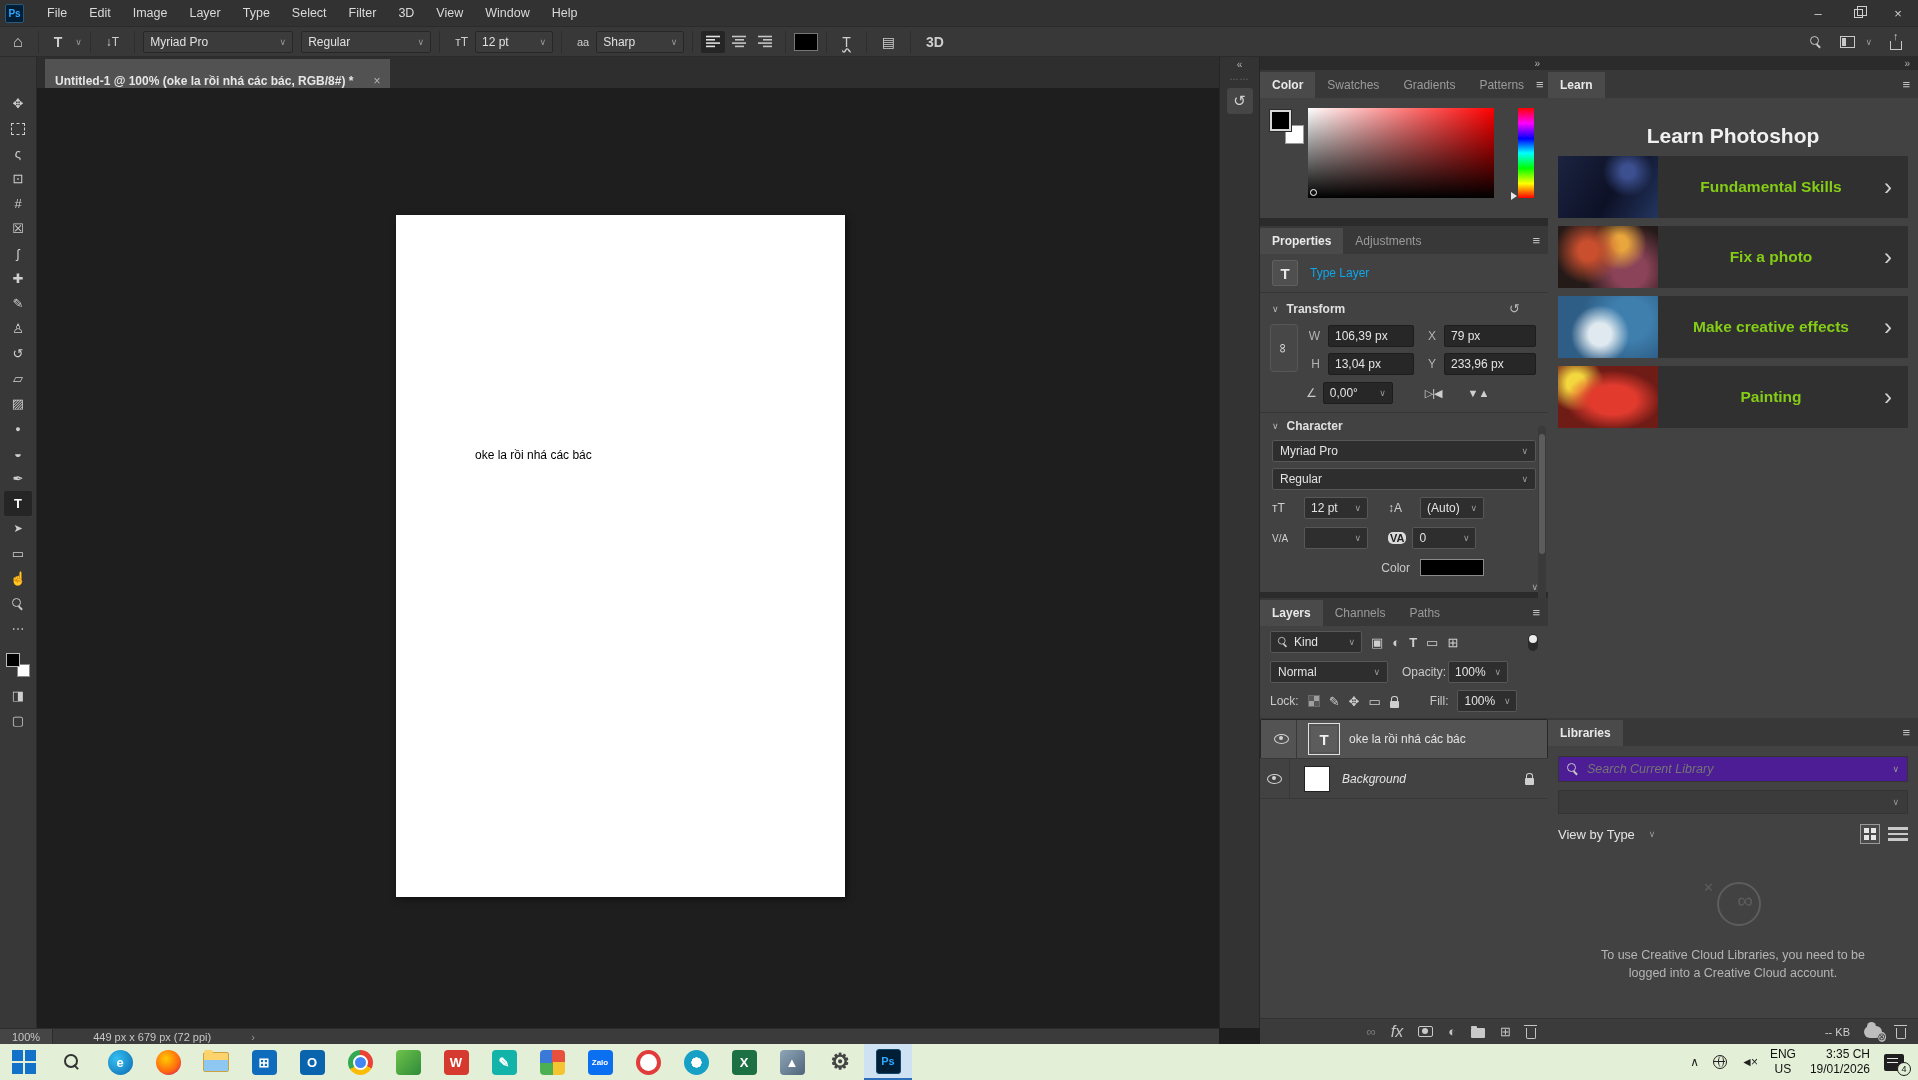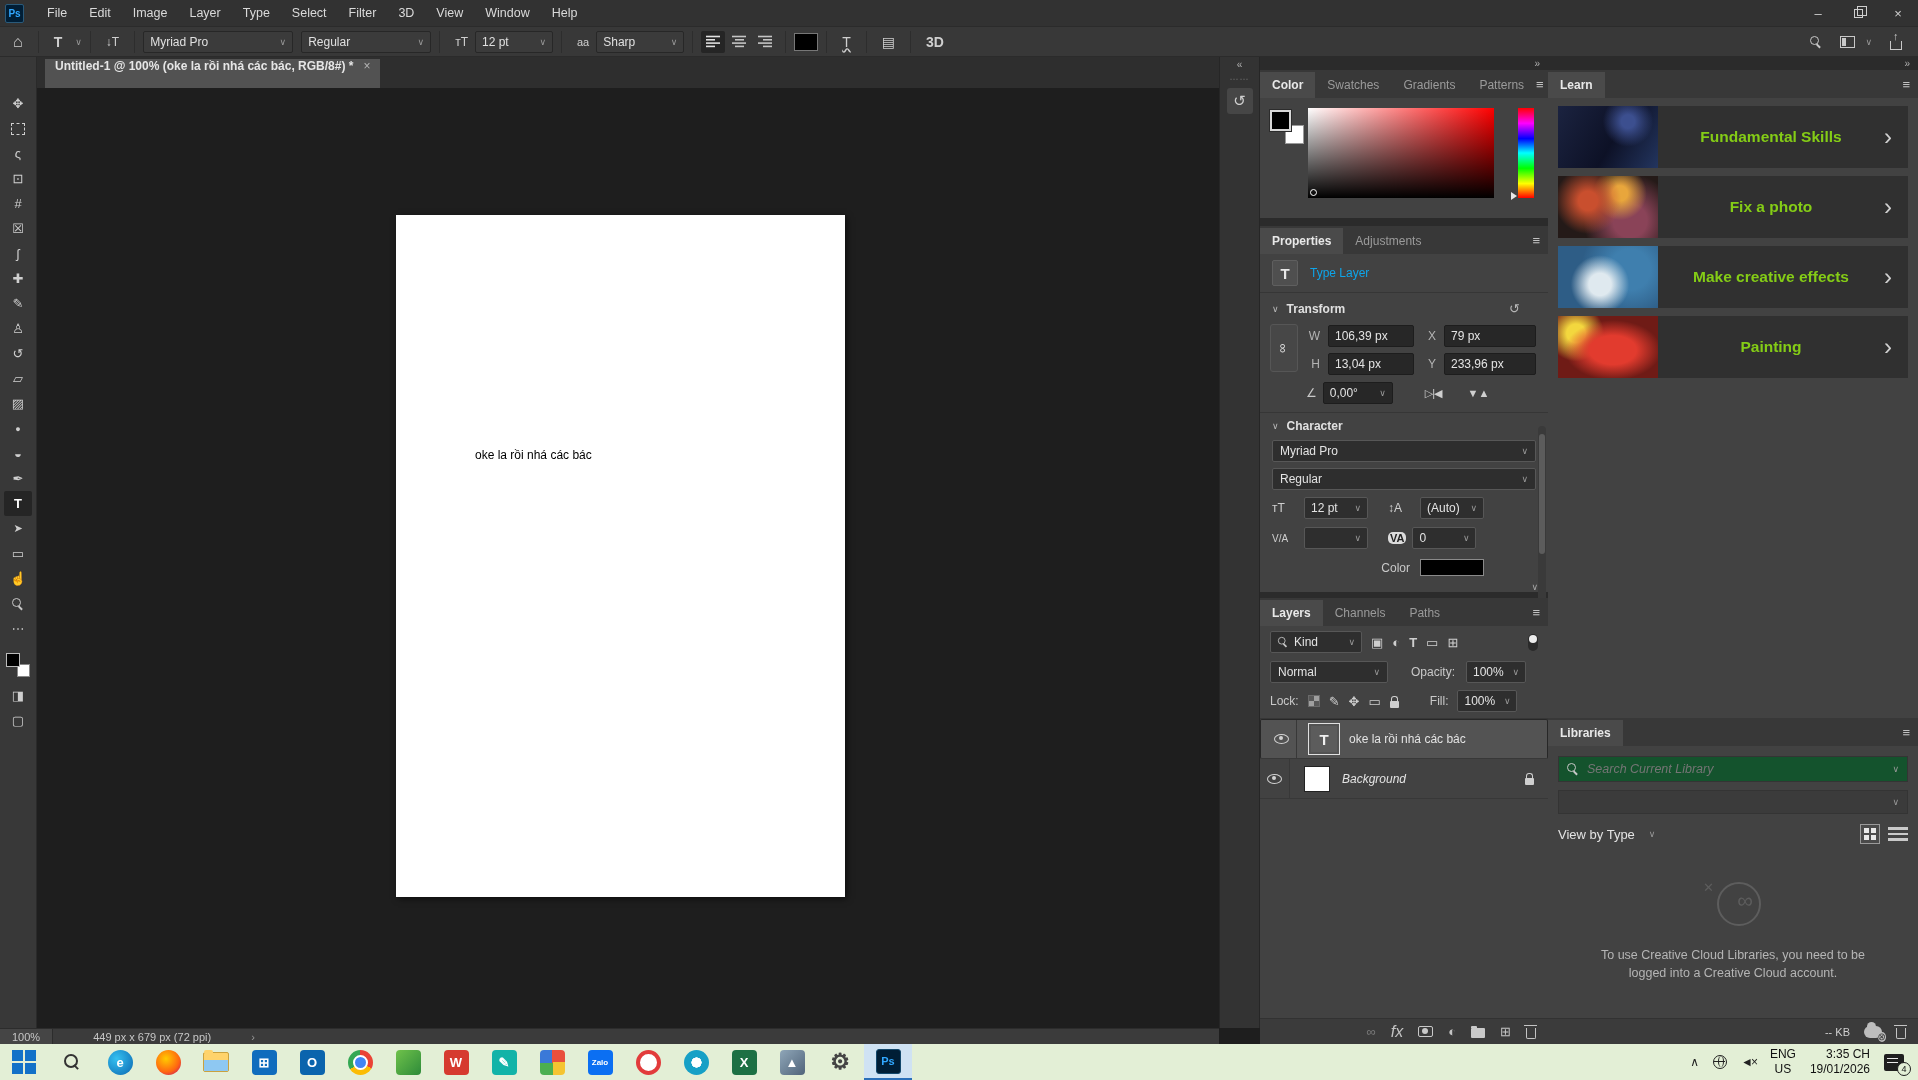--- a/index.html
+++ b/index.html
@@ -30,21 +30,21 @@
   .mag { display:inline-block; width:12px; height:12px; position:relative; flex:none; }
   .mag::before { content:''; position:absolute; width:7px; height:7px; border:1.5px solid #c8c8c8; border-radius:50%; left:0; top:0; }
   .mag::after { content:''; position:absolute; width:5px; height:1.5px; background:#c8c8c8; transform:rotate(45deg); left:6px; top:9px; }
   .wsic { width:15px; height:12px; border:1.2px solid #c8c8c8; position:relative; display:inline-block; }
   .wsic::before { content:''; position:absolute; left:1px; top:1px; width:4px; height:8px; background:#c8c8c8; }
   .shareic { position:relative; width:12px; height:9px; border:1.2px solid #c8c8c8; border-top:none; margin-top:7px; display:inline-block; }
   .shareic::before { content:'↑'; position:absolute; left:2px; top:-11px; font-size:11px; color:#c8c8c8; }
 
   
   .tabbar { position:absolute; left:37px; top:57px; width:1182px; height:31px; background:#2e2e2e; display:flex; align-items:flex-end; }
-  .doctab { height:29px; background:#525252; display:flex; align-items:flex-start; padding:0 10px; margin-left:8px; gap:10px; }
+  .doctab { height:29px; background:#525252; display:flex; align-items:flex-end; padding:0 10px; margin-left:8px; gap:20px; }
   .doctab-title { color:#e6e6e6; font-size:12px; font-weight:bold; }
   .doctab-close { color:#b5b5b5; font-size:12px; }
 
   
   .toolbar { position:absolute; left:0; top:57px; width:37px; height:971px; background:#383838; border-right:1px solid #2a2a2a; display:flex; flex-direction:column; align-items:center; padding-top:34px; }
   .tool { width:28px; height:25px; display:flex; align-items:center; justify-content:center; color:#cfcfcf; font-size:13px; border-radius:2px; flex:none; }
   .tool.on { background:#252525; color:#fff; }
   .marquee-box::before { content:''; width:12px; height:10px; border:1px dashed #cfcfcf; }
   .fgbg { position:relative; width:24px; height:24px; margin-top:12px; flex:none; }
   .fgbg .bg { position:absolute; right:0; bottom:0; width:13px; height:13px; background:#fff; border:1px solid #888; }
@@ -113,21 +113,21 @@
   .scroll-chev { text-align:right; padding-right:10px; color:#aaa; font-size:9px; flex:none; }
   .vscroll { position:absolute; right:2px; top:200px; width:8px; height:350px; background:#3a3a3a; border-radius:4px; }
   .vscroll::before { content:''; position:absolute; left:1px; top:8px; width:6px; height:120px; background:#5c5c5c; border-radius:3px; }
 
   
   .lfilter { display:flex; align-items:center; gap:9px; padding:5px 10px; flex:none; }
   .kindsel { width:92px; height:22px; background:#2e2e2e; border:1px solid #575757; border-radius:2px; display:flex; align-items:center; gap:5px; padding:0 6px; color:#e3e3e3; }
   .fico { color:#cfcfcf; font-size:13px; }
   .pill { width:10px; height:17px; background:#2a2a2a; border-radius:5px; position:relative; margin-left:auto; }
   .pill::after { content:''; position:absolute; top:1px; left:1px; width:8px; height:8px; background:#ececec; border-radius:50%; }
-  .lblend { display:flex; align-items:center; gap:11px; padding:3px 10px 5px; flex:none; color:#c9c9c9; }
+  .lblend { display:flex; align-items:center; gap:2px; padding:3px 10px 5px; flex:none; color:#c9c9c9; }
   .blendsel { width:118px; height:22px; background:#2e2e2e; border:1px solid #575757; border-radius:2px; display:flex; align-items:center; padding:0 7px; color:#e3e3e3; }
   .pctsel { width:60px; height:22px; background:#2e2e2e; border:1px solid #575757; border-radius:2px; display:flex; align-items:center; padding:0 6px; color:#e3e3e3; }
   .llock { display:flex; align-items:center; gap:9px; padding:2px 10px 6px; border-bottom:1px solid #363636; flex:none; color:#c9c9c9; }
   .checker { width:12px; height:12px; background:conic-gradient(#9f9f9f 25%, #575757 0 50%, #9f9f9f 0 75%, #575757 0); border:1px solid #6a6a6a; }
   .lockic { display:inline-block; width:9px; height:7px; background:#cfcfcf; border-radius:1px; position:relative; margin-top:6px; }
   .lockic::before { content:''; position:absolute; width:5px; height:5px; border:1.5px solid #cfcfcf; border-bottom:none; border-radius:3px 3px 0 0; left:1px; top:-5px; }
   .layerrow { display:flex; align-items:center; height:40px; border-bottom:1px solid #383838; flex:none; }
   .layerrow.sel { background:#535353; }
   .eyecell { width:30px; display:flex; justify-content:center; align-items:center; border-right:1px solid #383838; align-self:stretch; }
   .eye { display:inline-block; width:15px; height:10px; border:1.5px solid #d2d2d2; border-radius:50%; position:relative; }
@@ -157,21 +157,21 @@
   .lcard:first-of-type { margin-top:22px; }
   .lcard-img { width:100px; height:62px; flex:none; }
   .img-fund { background:radial-gradient(circle at 70% 25%, #3c4f8f 8%, transparent 30%), linear-gradient(120deg,#1b2340,#0d1126 55%,#23355f); }
   .img-fix { background:radial-gradient(circle at 30% 40%, #c94f2e 12%, transparent 42%), radial-gradient(circle at 62% 28%, #e8a63c 10%, transparent 35%), radial-gradient(circle at 72% 72%, #8a4358 20%, transparent 55%), #241a18; }
   .img-make { background:radial-gradient(circle at 42% 62%, #dfe9ef 16%, transparent 42%), radial-gradient(circle at 72% 38%, #3f7fae 25%, transparent 60%), #2e5d86; }
   .img-paint { background:radial-gradient(ellipse at 55% 55%, #e23b2e 30%, transparent 62%), radial-gradient(circle at 18% 28%, #f3d73e 10%, transparent 30%), #6f1b16; }
   .lcard-label { flex:1; text-align:center; color:#84cc16; font-size:15.5px; font-weight:bold; }
   .lcard-chev { color:#d0d0d0; font-size:24px; font-weight:normal; margin-right:16px; }
 
   
-  .lib-search { margin:10px 10px 0; height:26px; background:#14532d; border:1px solid #343434; display:flex; align-items:center; gap:8px; padding:0 8px; flex:none;justify-content:flex-end; }
+  .lib-search { margin:10px 10px 0; height:26px; background:#4c1d95; border:1px solid #343434; display:flex; align-items:center; gap:8px; padding:0 8px; flex:none;justify-content:flex-end; }
   .lib-search input { background:transparent; border:none; outline:none; color:#9a9a9a; font-style:italic; font-size:12.5px; flex:1; font-family:"Liberation Sans",sans-serif; }
   .lib-dd { margin:8px 10px 0; height:24px; background:#3b3b3b; border:1px solid #343434; display:flex; align-items:center; justify-content:flex-end; padding:0 8px; flex:none; }
   .lib-view { display:flex; align-items:center; margin:10px 10px 0; color:#e3e3e3; font-size:13px; gap:8px; flex:none; }
   .gridic { margin-left:auto; width:20px; height:20px; border:1px solid #9a9a9a; background:#4a4a4a; display:grid; grid-template-columns:1fr 1fr; gap:2px; padding:3px; }
   .gridic span { background:#e8e8e8; }
   .listic { width:20px; height:20px; display:flex; flex-direction:column; justify-content:space-evenly; }
   .listic span { height:2.5px; background:#c9c9c9; width:100%; }
   .lib-empty { flex:1; display:flex; flex-direction:column; align-items:center; justify-content:center; gap:18px; }
   .cloudoff { position:relative; width:64px; height:48px; }
   .cloudoff::before { content:''; position:absolute; right:4px; top:2px; width:40px; height:40px; border:2.5px solid #5d5d5d; border-radius:50%; }
@@ -574,20 +574,21 @@
   </div>
 
   <div class="dock2">
     <div class="dock-collapse">»</div>
 
     <div class="pgroup" style="top:13px;height:648px">
       <div class="ptabs">
         <span class="ptab on">Learn</span>
         <span class="ham">≡</span>
       </div>
+      <div class="learn-title">Learn Photoshop</div>
       <div class="lcard">
         <span class="lcard-img img-fund"></span>
         <span class="lcard-label">Fundamental Skills</span>
         <span class="lcard-chev">›</span>
       </div>
       <div class="lcard">
         <span class="lcard-img img-fix"></span>
         <span class="lcard-label">Fix a photo</span>
         <span class="lcard-chev">›</span>
       </div>

